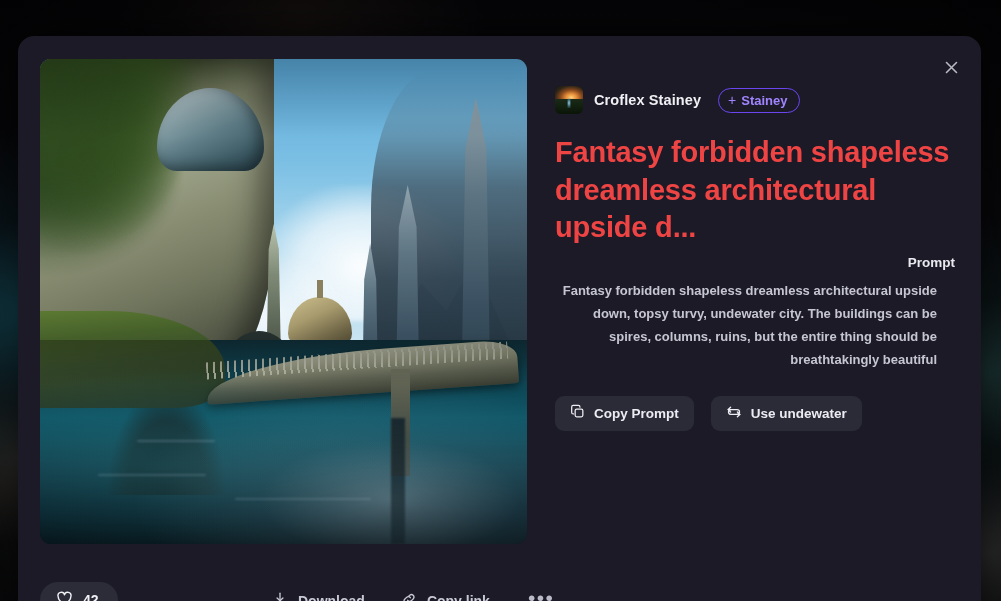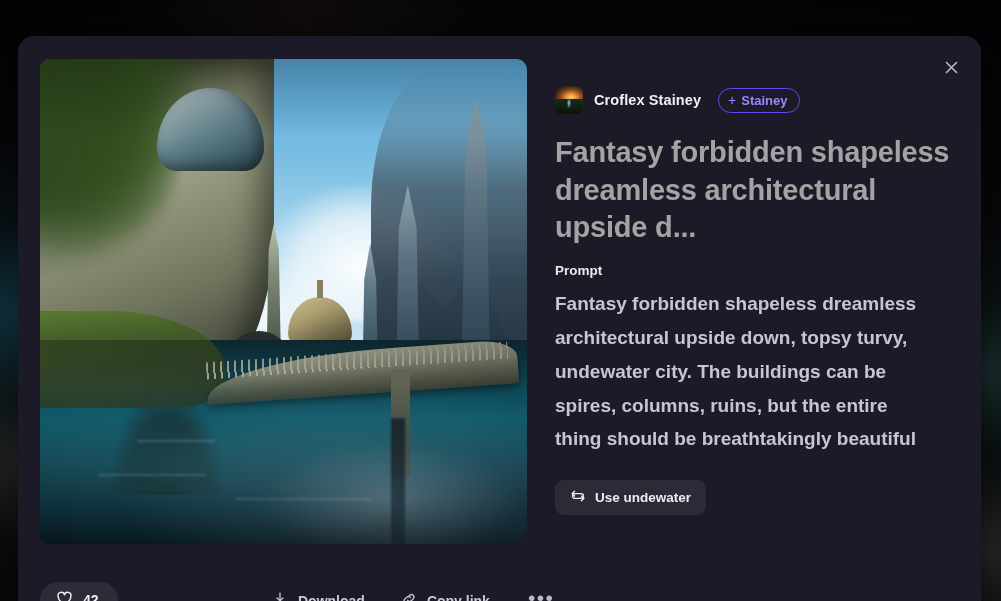--- a/index.html
+++ b/index.html
@@ -246,31 +246,31 @@
     border: 1px solid #6b46f0; border-radius: 13px;
     color: #a084ff; font-size: 13px; font-weight: 600;
     cursor: pointer; background: transparent;
     margin-left: 6px;
   }
   .follow-plus { font-size: 14px; line-height: 1; color: #a084ff; font-weight: 500; }
 
   .title {
     margin-top: 20px;
     font-size: 29px; line-height: 1.30;
-    font-weight: 700; color: #a3a3a3;
+    font-weight: 700; color: #ef4444;
     letter-spacing: -0.2px;
     max-width: 412px;
   }
 
-  .section { margin-top: 16px; }
+  .section { margin-top: 8px; text-align: right; }
   .section-label {
     font-size: 13.5px; font-weight: 700; color: #e9e9ef; margin-bottom: 9px;
   }
   .section-body {
-    font-size: 19px; line-height: 1.78; font-weight: 600;
+    font-size: 13px; line-height: 1.78; font-weight: 600;
     color: #c6c6d2; max-width: 382px;
   }
 
   .btn-row { display: flex; gap: 17px; margin-top: 24px; }
   .act-btn {
     display: inline-flex; align-items: center; gap: 9px;
     height: 35px; padding: 0 15px;
     background: #2b2b37; border: none; border-radius: 9px;
     color: #ececf2; font-size: 13.5px; font-weight: 700;
     cursor: pointer;
@@ -376,20 +376,29 @@
         <div class="section-label">Prompt</div>
         <div class="section-body">Fantasy forbidden shapeless dreamless architectural upside down, topsy turvy, undewater city. The buildings can be spires, columns, ruins, but the entire thing should be breathtakingly beautiful</div>
       </div>
 
       <div class="section">
       </div>
 
       <div class="btn-row">
         <button class="act-btn">
           <span>
+            <svg width="15" height="15" viewBox="0 0 16 16" fill="none" stroke="currentColor" stroke-width="1.35" stroke-linejoin="round" stroke-linecap="round">
+              <rect x="5.5" y="5.5" width="8.2" height="8.2" rx="1.6"></rect>
+              <path d="M10.6 3.4 V3.1 a1.6 1.6 0 0 0-1.6-1.6 H3.4 a1.6 1.6 0 0 0-1.6 1.6 V9 a1.6 1.6 0 0 0 1.6 1.6 h0.3"></path>
+            </svg>
+          </span>
+          <span>Copy Prompt</span>
+        </button>
+        <button class="act-btn">
+          <span>
             <svg width="16" height="16" viewBox="0 0 16 16" fill="none" stroke="currentColor" stroke-width="1.35" stroke-linecap="round" stroke-linejoin="round">
               <path d="M2.2 5.6 H11.1 a2.4 2.4 0 0 1 0 4.8"></path>
               <path d="M4.6 3.2 L2.2 5.6 L4.6 8"></path>
               <path d="M13.8 10.4 H4.9 a2.4 2.4 0 0 1 0-4.8"></path>
               <path d="M11.4 12.8 L13.8 10.4 L11.4 8"></path>
             </svg>
           </span>
           <span>Use undewater</span>
         </button>
       </div>

